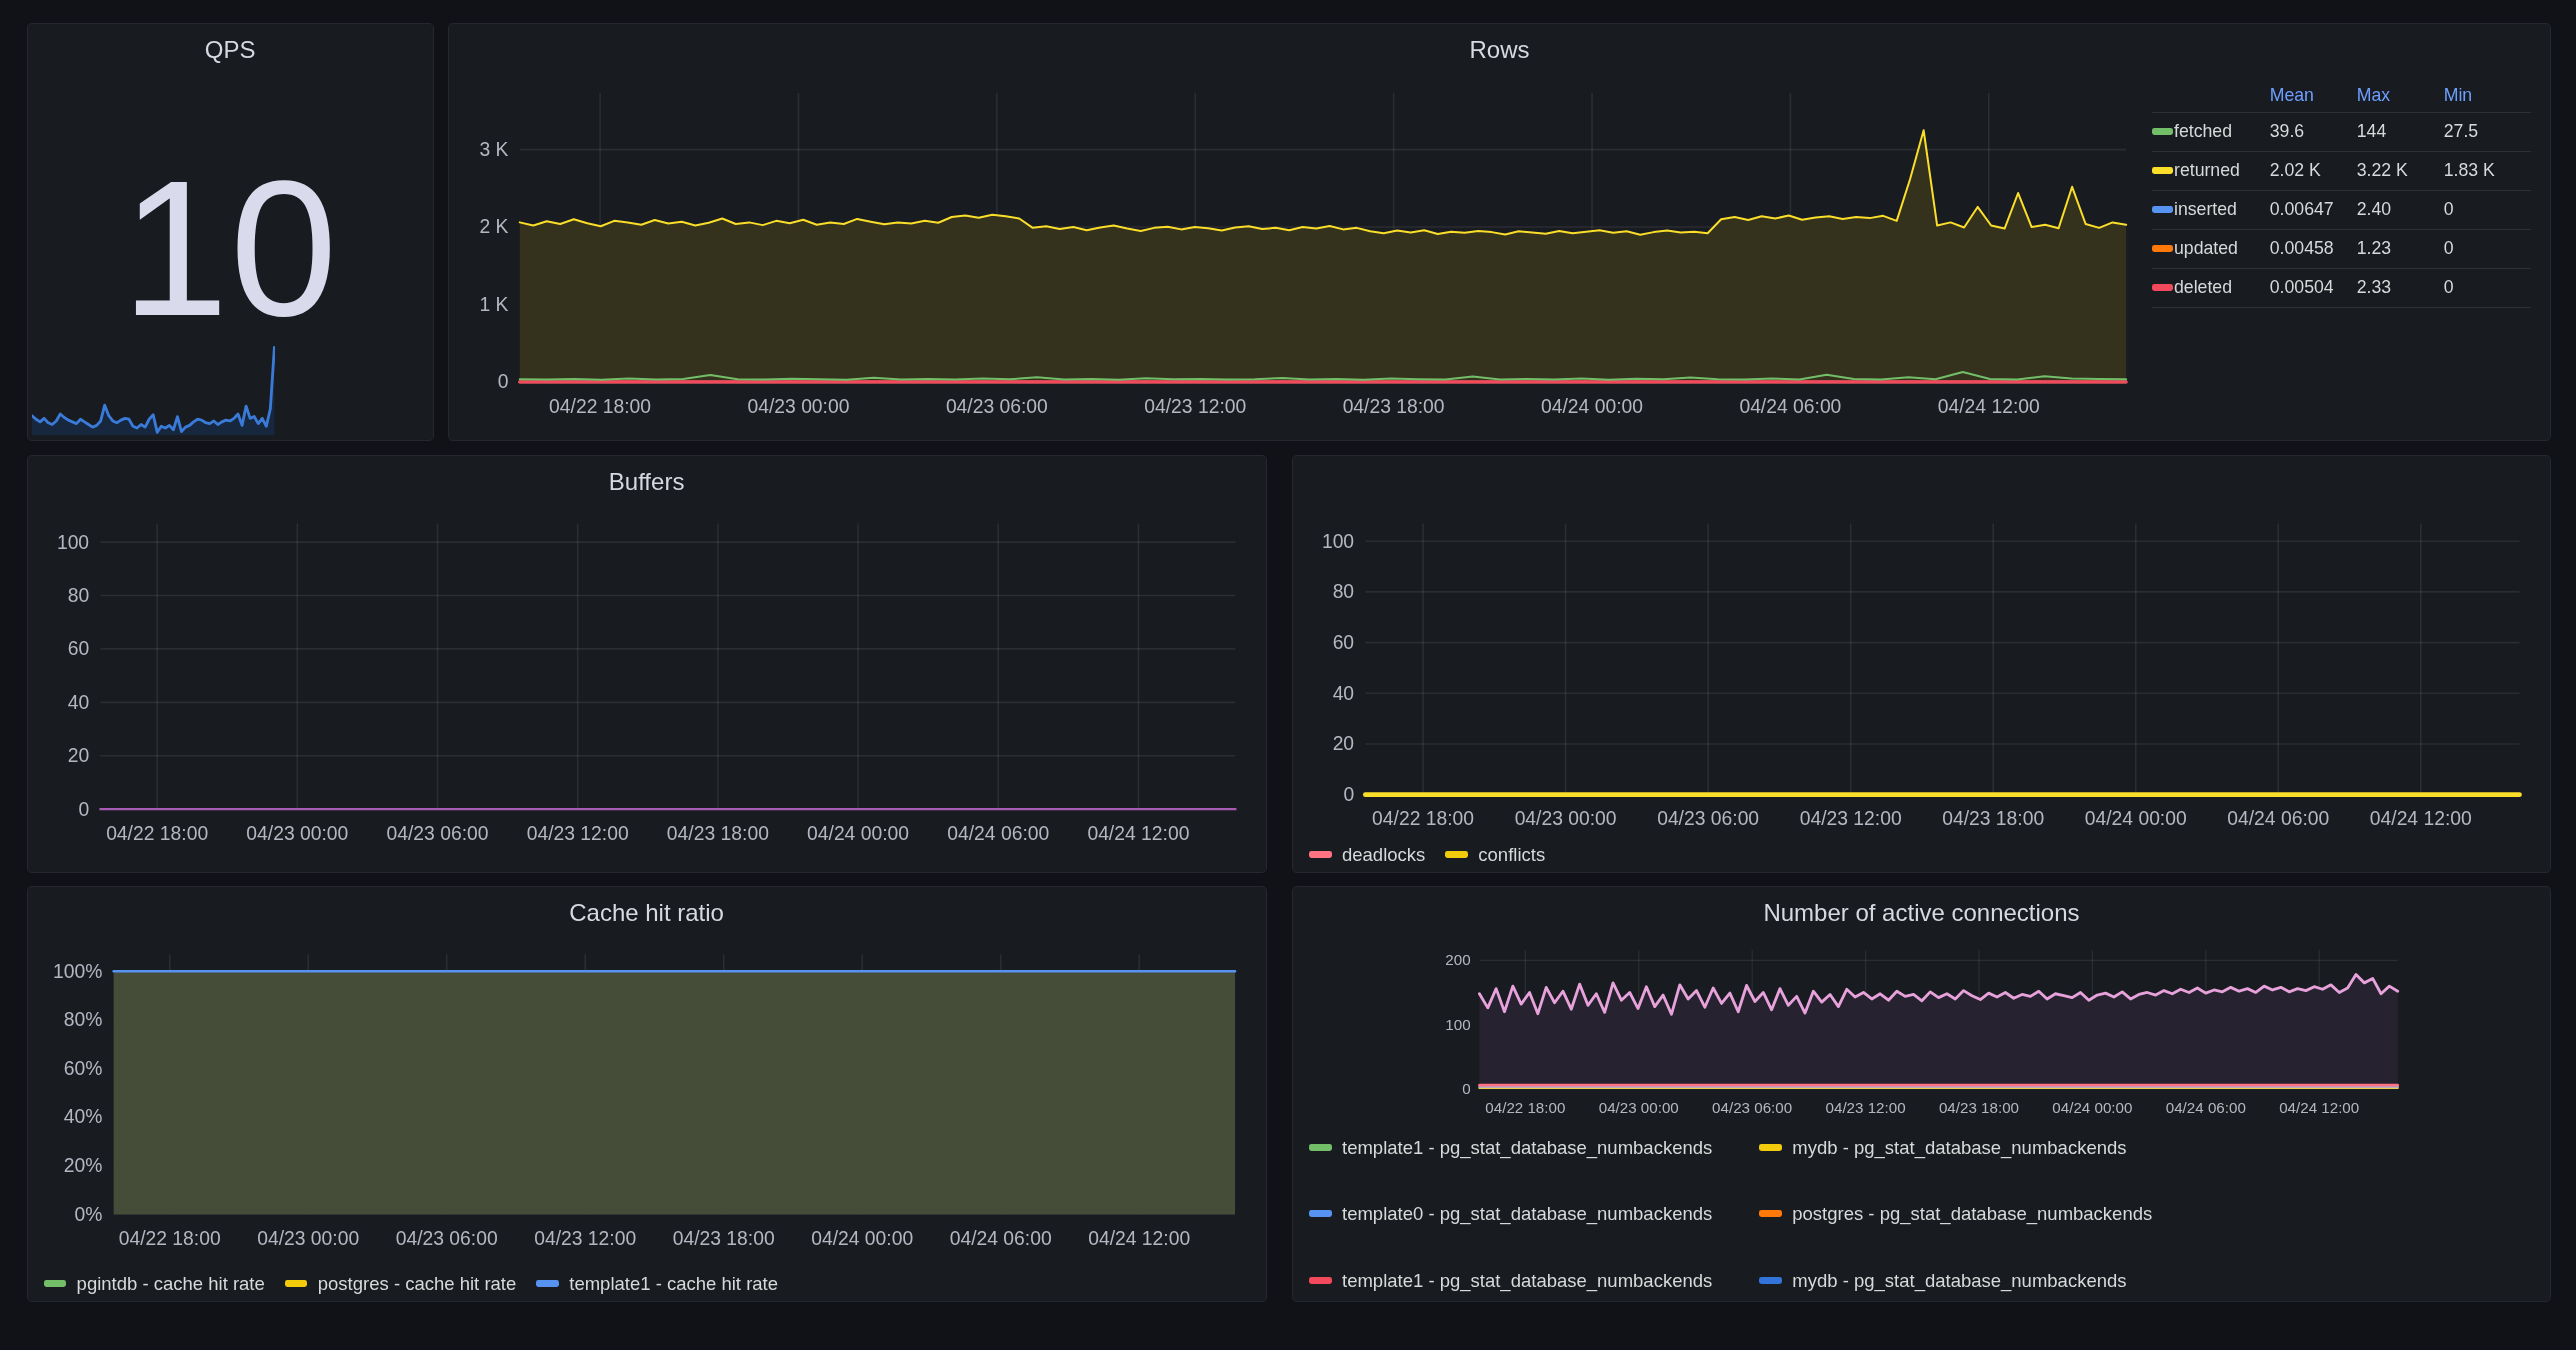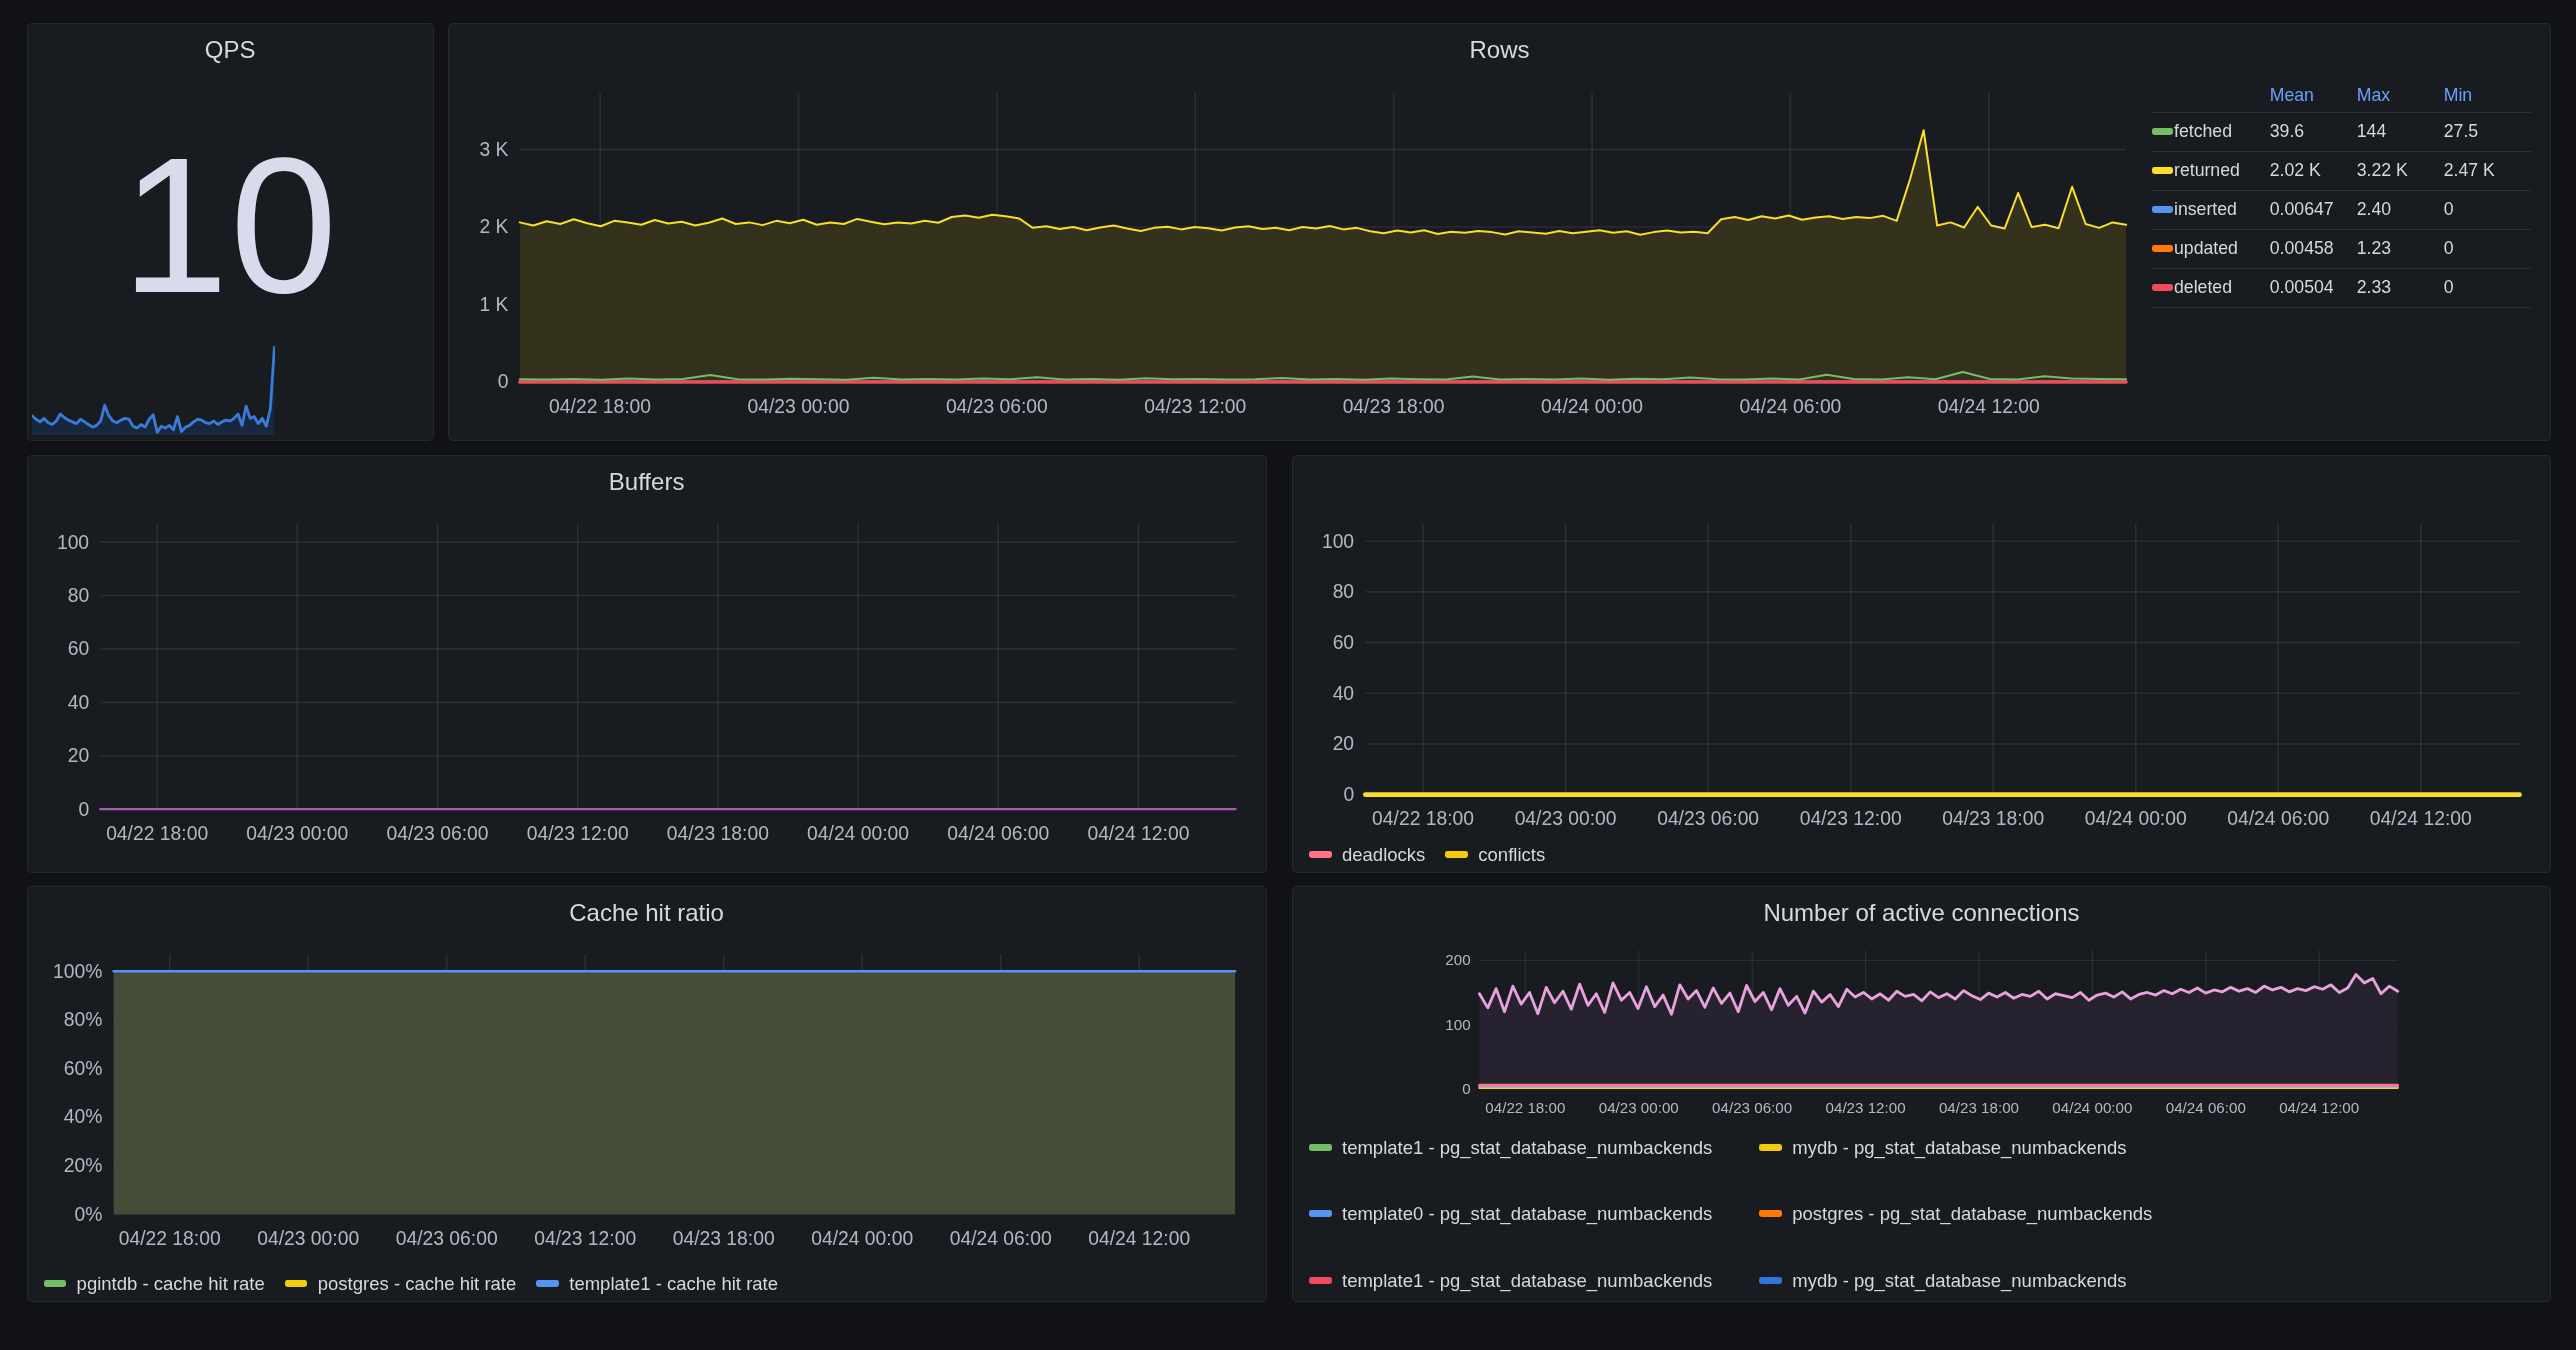--- a/index.html
+++ b/index.html
@@ -31,21 +31,21 @@
   }
   #p-rows .panel-body{flex-direction:row}
 
   svg.chart{display:block;flex:1 1 auto;min-height:0;width:100%;cursor:crosshair}
   #p-rows svg.chart{width:auto;flex:1 1 auto}
 
   .tick{font:24px "Liberation Sans",sans-serif;fill:rgba(208,209,222,0.85)}
 
   
   .stat-value{
-    position:absolute;left:0;right:0;top:105px;text-align:center;
+    position:absolute;left:0;right:0;top:128px;text-align:center;
     font-size:193px;font-weight:500;line-height:1;color:#d9daec;
     letter-spacing:1.6px;
   }
   #spark{position:absolute;left:4.8px;right:4.8px;bottom:4.8px;height:101px;width:auto;cursor:crosshair}
 
   
   .legend{display:flex;flex-wrap:wrap;gap:20px;padding:9.7px 8px 1.6px;flex:0 0 auto;align-items:center}
   .legend-grid{
     display:grid;grid-template-columns:max-content max-content;
     column-gap:39px;row-gap:21px;padding:11.3px 8px 4.8px;flex:0 0 auto;gap:47px;
@@ -130,21 +130,21 @@
             <span class="lt-num">144</span>
             <span class="lt-num">27.5</span>
           </div>
           <div class="lt-row">
             <span class="lt-label">
               <i class="swatch" style="width: 21px; height: 6.4px; background: rgb(250, 222, 42);"></i>
               <span>returned</span>
             </span>
             <span class="lt-num">2.02 K</span>
             <span class="lt-num">3.22 K</span>
-            <span class="lt-num">2.47 K</span>
+            <span class="lt-num">1.83 K</span>
           </div>
           <div class="lt-row">
             <span class="lt-label">
               <i class="swatch" style="width: 21px; height: 6.4px; background: rgb(87, 148, 242);"></i>
               <span>inserted</span>
             </span>
             <span class="lt-num">0.00647</span>
             <span class="lt-num">2.40</span>
             <span class="lt-num">0</span>
           </div>

